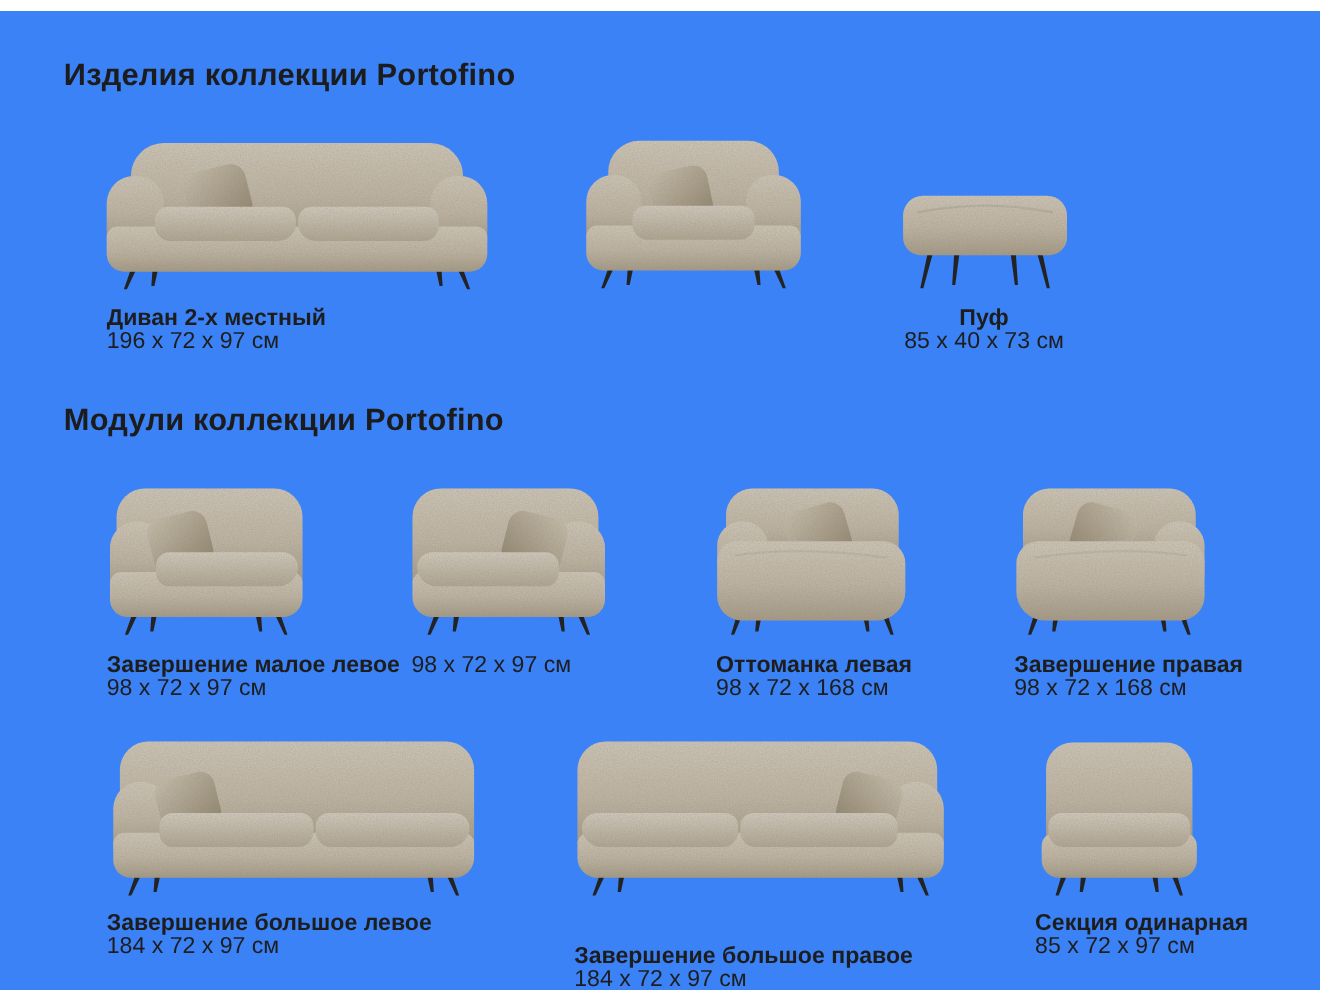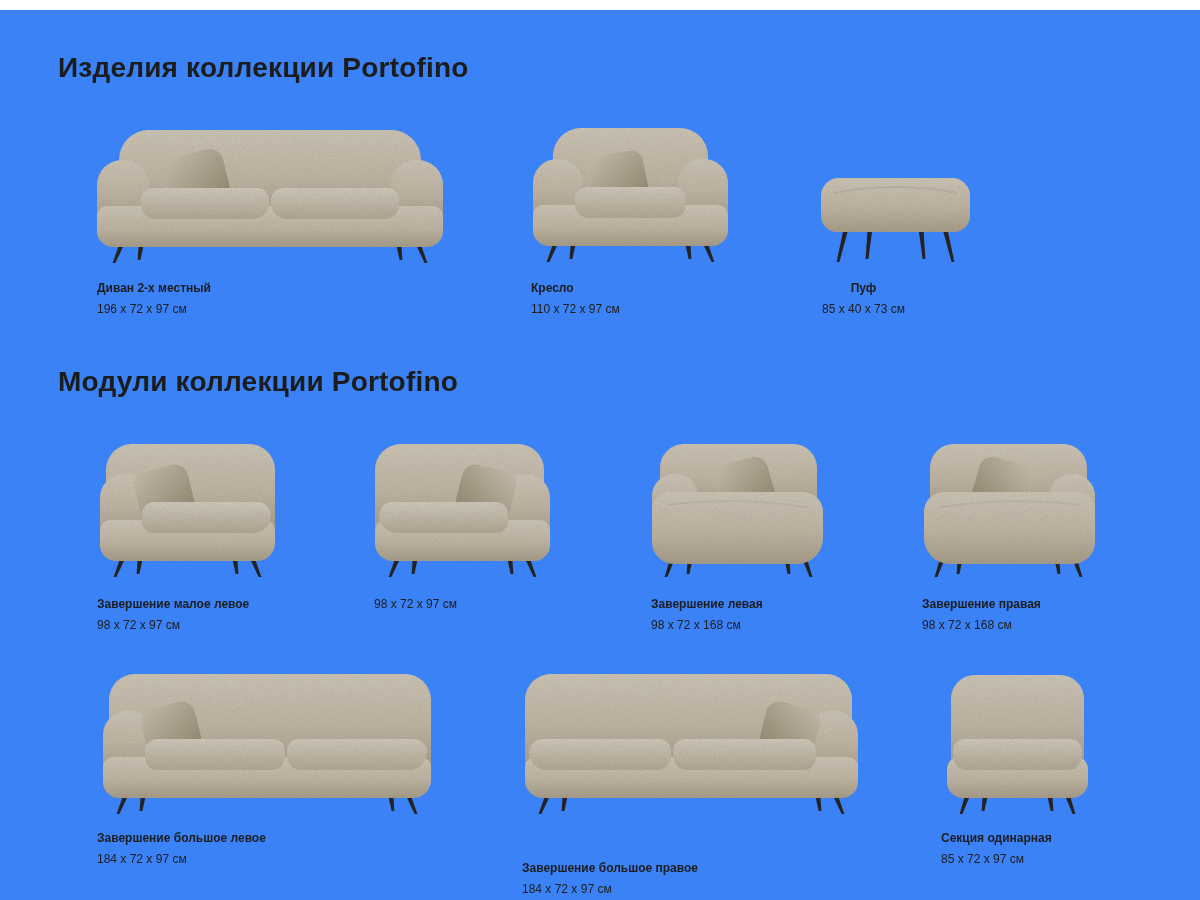--- a/index.html
+++ b/index.html
@@ -8,21 +8,21 @@
     font-family:"Liberation Sans",sans-serif;color:#1c1c1c;margin-top:10px;
   }
   .heading{
     position:absolute;margin:0;font-size:28px;line-height:1;font-weight:600;
     letter-spacing:.2px;color:#1c1c1c;white-space:nowrap;
   }
   #heading-products{left:58px;top:44px;}
   #heading-modules{left:58px;top:358px;}
   .art{position:absolute;}
   .art svg{display:block;}
-  .cap{position:absolute;font-size:12px;line-height:21px;color:#1d1d1d;white-space:nowrap;}
+  .cap{position:absolute;font-size:21px;line-height:21px;color:#1d1d1d;white-space:nowrap;}
   .cap .nm{font-weight:600;}
   .cap .dims{font-weight:400;}
 </style>
 </head>
 <body>
 
 <div class="stage" id="stage">
   <h2 class="heading" id="heading-products">Изделия коллекции Portofino</h2>
   <h2 class="heading" id="heading-modules">Модули коллекции Portofino</h2>
 <div class="art" style="left: 95px; top: 116px; width: 350px; height: 138px;">
@@ -100,24 +100,20 @@
           <path d="M26 35h2a24 24 0 0 1 24 24v32a6 6 0 0 1 -6 6h-38a6 6 0 0 1 -6 -6v-32a24 24 0 0 1 24 -24z" fill="url(#bg1)"></path>
           <path d="M171 35h2a24 24 0 0 1 24 24v32a6 6 0 0 1 -6 6h-38a6 6 0 0 1 -6 -6v-32a24 24 0 0 1 24 -24z" fill="url(#bg1)"></path>
           <g transform="rotate(-12 88 54)">
             <rect x="61" y="29.16" width="54" height="49.68" rx="12.959999999999999" fill="url(#pg1)"></rect>
           </g>
           <path d="M12 81h175a10 10 0 0 1 10 10v15a16 16 0 0 1 -16 16h-163a16 16 0 0 1 -16 -16v-15a10 10 0 0 1 10 -10z" fill="url(#bg1)"></path>
           <path d="M56 63h87a12 12 0 0 1 12 12v5a14 14 0 0 1 -14 14h-83a14 14 0 0 1 -14 -14v-5a12 12 0 0 1 12 -12z" fill="url(#cg1)"></path>
         </g>
         <use href="#fb1" filter="url(#nz1)" opacity="0.42"></use>
       </svg>
-    </div>
-    <div class="cap" style="left: 531px; top: 268px;">
-      <div class="nm">Кресло</div>
-      <div class="dims">110 x 72 x 97 см</div>
     </div>
     <div class="art" style="left: 818px; top: 164px; width: 155px; height: 89px;">
       <svg width="155" height="89" viewBox="0 0 155 89" xmlns="http://www.w3.org/2000/svg" aria-hidden="true">
         <defs>
           <linearGradient id="bg2" x1="0" y1="0" x2="0" y2="1">
             <stop offset="0" stop-color="#d2cabb"></stop>
             <stop offset="0.55" stop-color="#c3b8a6"></stop>
             <stop offset="1" stop-color="#a79c88"></stop>
           </linearGradient>
           <linearGradient id="cg2" x1="0" y1="0" x2="0" y2="1">
@@ -266,21 +262,21 @@
           <g transform="rotate(-16 94 46)">
             <rect x="66" y="20.24" width="56" height="51.52" rx="13.44" fill="url(#pg5)"></rect>
           </g>
           <path d="M20 52h133a20 20 0 0 1 20 20v26a26 26 0 0 1 -26 26h-123a22 22 0 0 1 -22 -22v-32a18 18 0 0 1 18 -18z" fill="url(#bg5)"></path>
           <path d="M18 65 Q79.65 56 157 67" fill="none" stroke="rgba(0,0,0,0.06)" stroke-width="2"></path>
         </g>
         <use href="#fb5" filter="url(#nz5)" opacity="0.42"></use>
       </svg>
     </div>
     <div class="cap" style="left: 651px; top: 584px;">
-      <div class="nm">Завершение левая</div>
+      <div class="nm">Оттоманка левая</div>
       <div class="dims">98 x 72 x 168 см</div>
     </div>
     <div class="art" style="left: 920px; top: 430px; width: 177px; height: 138px;">
       <svg width="177" height="138" viewBox="0 0 177 138" xmlns="http://www.w3.org/2000/svg" aria-hidden="true">
         <defs>
           <linearGradient id="bg6" x1="0" y1="0" x2="0" y2="1">
             <stop offset="0" stop-color="#d2cabb"></stop>
             <stop offset="0.55" stop-color="#c3b8a6"></stop>
             <stop offset="1" stop-color="#a79c88"></stop>
           </linearGradient>

